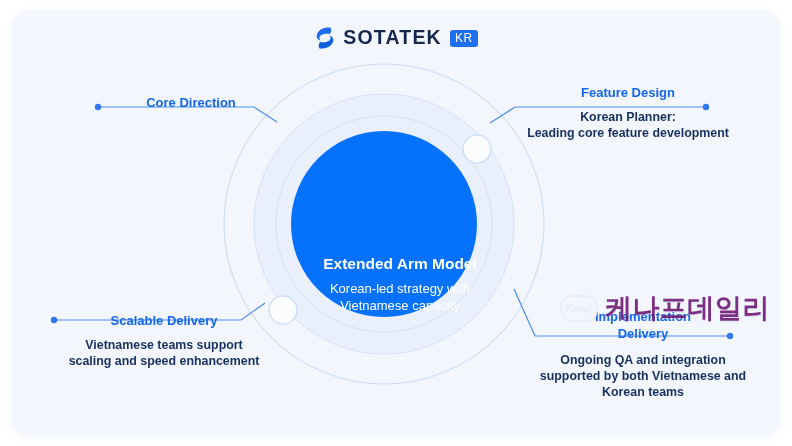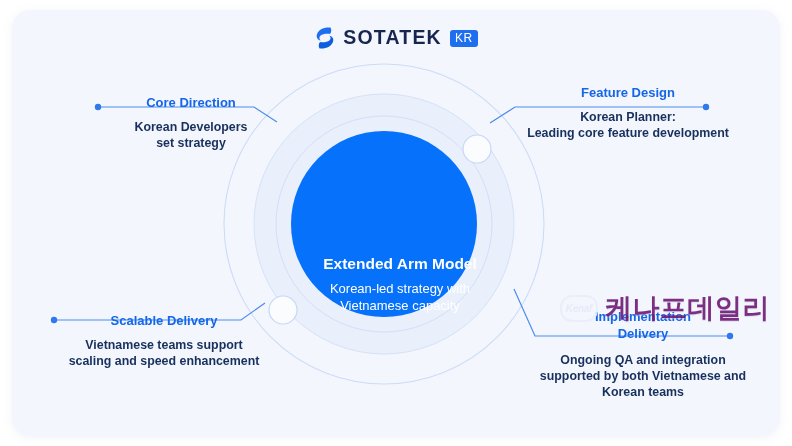--- a/index.html
+++ b/index.html
@@ -221,22 +221,20 @@
   </div>
 
   <div class="center-text">
     <p class="c-title">Extended Arm Model</p>
     <p class="c-sub">Korean-led strategy with
 Vietnamese capacity</p>
   </div>
 
   <div class="block tl">
     <p class="title">Core Direction</p>
-    <p class="desc">Korean Developers
-set strategy</p>
   </div>
 
   <div class="block tr">
     <p class="title">Feature Design</p>
     <p class="desc">Korean Planner:
 Leading core feature development</p>
   </div>
 
   <div class="block bl">
     <p class="title">Scalable Delivery</p>

